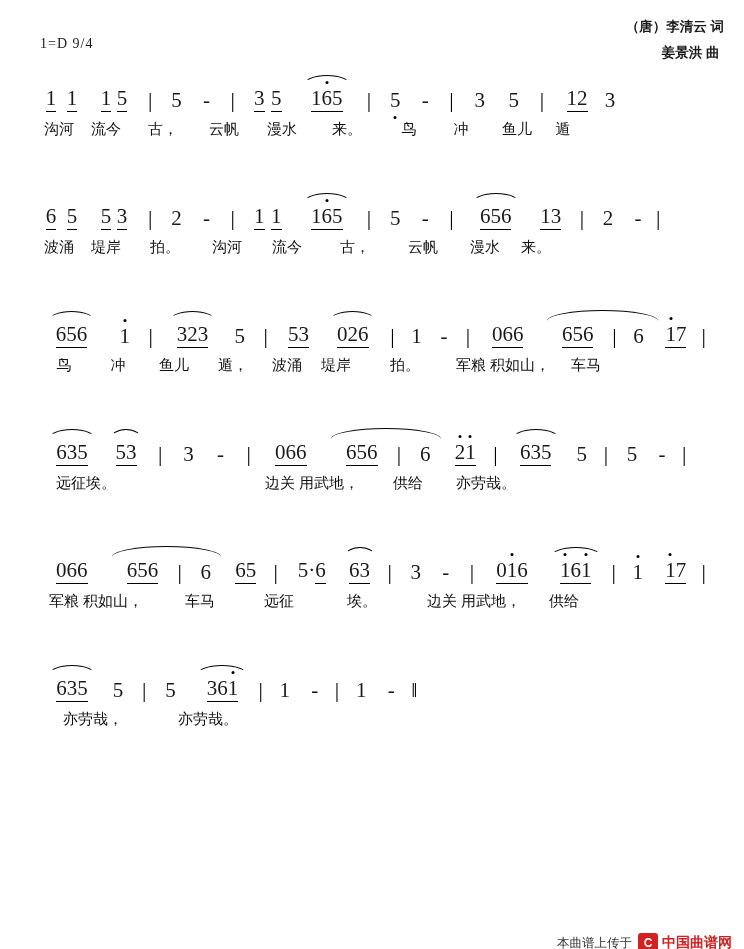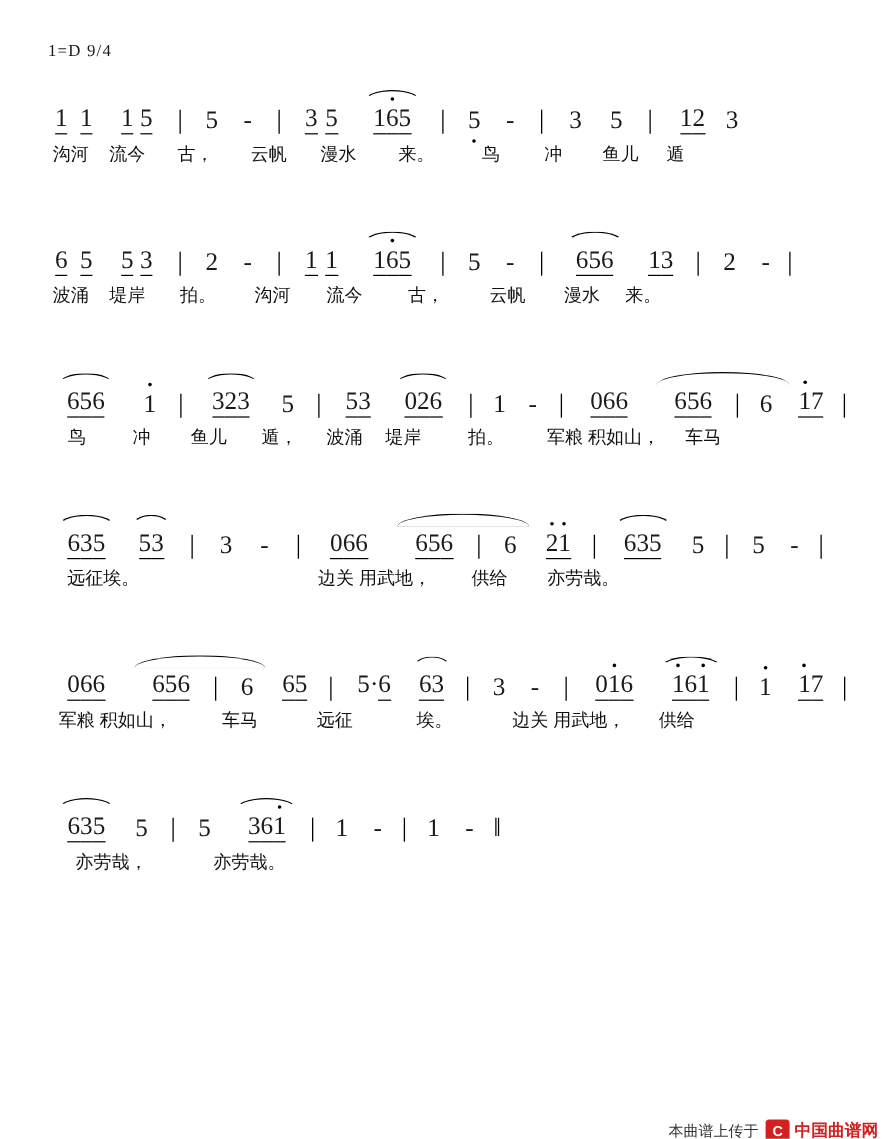--- a/index.html
+++ b/index.html
@@ -185,20 +185,24 @@
   }
 </style>
 </head>
 <body>
 
 <div class="sheet">
 
 
   <div class="meta-row">
     <div class="key-sig">1=D 9/4</div>
+    <div class="credits">
+      <div>（唐）李清云  词</div>
+      <div class="credit-line-2">姜景洪  曲</div>
+    </div>
   </div>
 
   <div class="system">
     <div class="notes-row">
       <span class="grp" style="width:26px"><span class="n u1">1</span></span>
       <span class="grp" style="width:16px"><span class="n u1">1</span></span>
       <span class="sp" style="width:18px"></span>
       <span class="grp" style="width:16px"><span class="n u1">1</span></span>
       <span class="grp" style="width:16px"><span class="n u1">5</span></span>
       <span class="sp" style="width:18px"></span>

